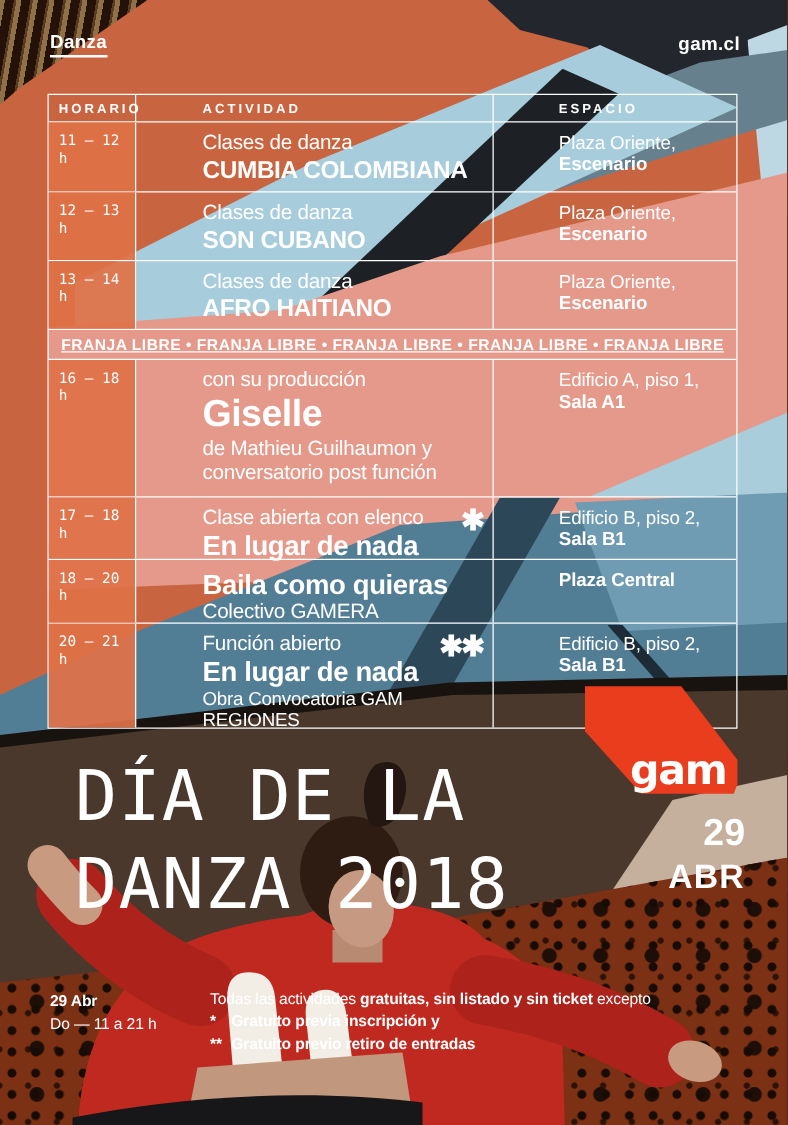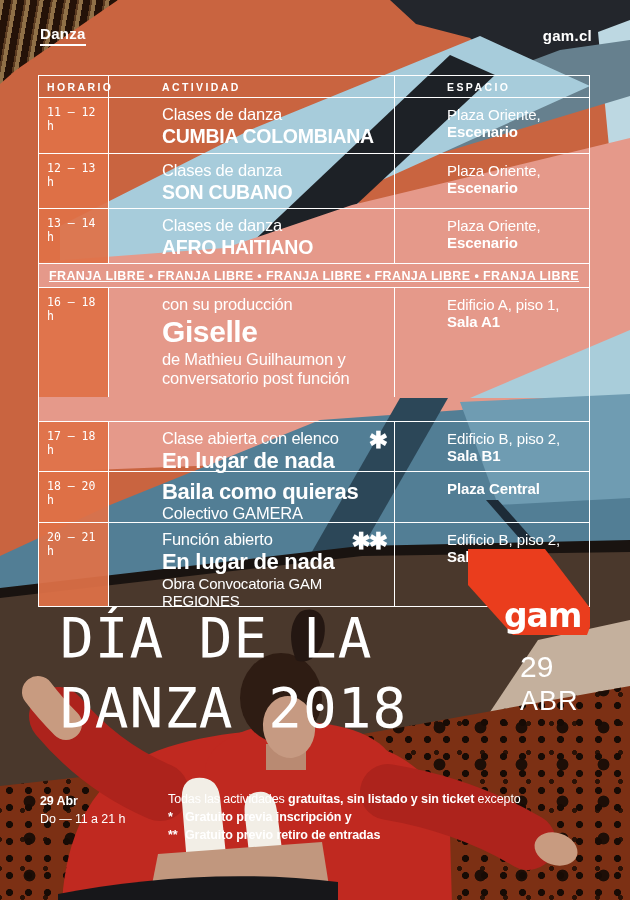--- a/index.html
+++ b/index.html
@@ -51,38 +51,38 @@
     font-family:"DejaVu Sans Mono",monospace;font-size:11.5px;padding:7px 0 0 8px;}
   .c-act{width:246px;flex:0 0 246px;box-sizing:border-box;border-right:1.5px solid #fff;
     padding:7px 0 0 13px;position:relative;}
   .c-esp{flex:1;box-sizing:border-box;padding:8px 0 0 12px;font-size:15px;letter-spacing:-.1px;}
   .hrow{height:21px;}
   .hrow .c-time,.hrow .c-act,.hrow .c-esp{padding-top:5px;background:none;
     font-family:"Liberation Sans",sans-serif;font-size:10.5px;font-weight:bold;letter-spacing:2.4px;}
   .r1{height:56px;} .r2{height:55px;} .r3{height:55px;}
   .rf{height:24px;align-items:center;justify-content:center;
     font-size:12.5px;font-weight:bold;letter-spacing:.4px;white-space:nowrap;text-decoration:underline;}
-  .r4{height:110px;} .r5{height:50px;margin-top:24px;} .r6{height:51px;} .r7{height:84px;}
+  .r4{height:110px;} .r5{height:50px;} .r6{height:51px;} .r7{height:84px;}
   .l-reg{font-size:16.5px;line-height:1.18;letter-spacing:-.2px;}
   .l-sm{font-size:15px;line-height:1.15;letter-spacing:-.2px;}
   .l-big{font-size:19.5px;font-weight:bold;line-height:1.25;letter-spacing:-.3px;}
   .l-med{font-size:22px;font-weight:bold;line-height:1.15;letter-spacing:-.3px;}
   .l-gis{font-size:30px;font-weight:bold;line-height:1.17;letter-spacing:-.4px;}
   .b{font-weight:bold;}
   .ast{position:absolute;top:7px;right:8px;font-size:23px;font-weight:bold;letter-spacing:-2px;line-height:1;}
 
   
   .logo{position:absolute;left:460px;top:540px;z-index:3;}
 
   
   .title{position:absolute;left:60px;top:603px;z-index:4;
     font-family:"DejaVu Sans Mono",monospace;font-size:56px;line-height:70px;
     letter-spacing:1px;white-space:nowrap;}
-  .bigdate{position:absolute;left:520px;top:652px;width:76px;text-align:left;z-index:4;
-    font-weight:normal;line-height:1;}
+  .bigdate{position:absolute;left:520px;top:652px;width:76px;text-align:right;z-index:4;
+    font-weight:bold;line-height:1;}
   .bigdate .d1{font-size:30px;}
   .bigdate .d2{font-size:27px;letter-spacing:1px;margin-top:6px;}
 
   
   .foot{position:absolute;z-index:4;font-size:12.5px;line-height:18px;letter-spacing:-.1px;}
   .foot-left{left:40px;top:792px;}
   .foot-right{left:168px;top:790px;}
   .star{display:inline-block;width:17px;font-weight:bold;}
 </style>
 </head>

